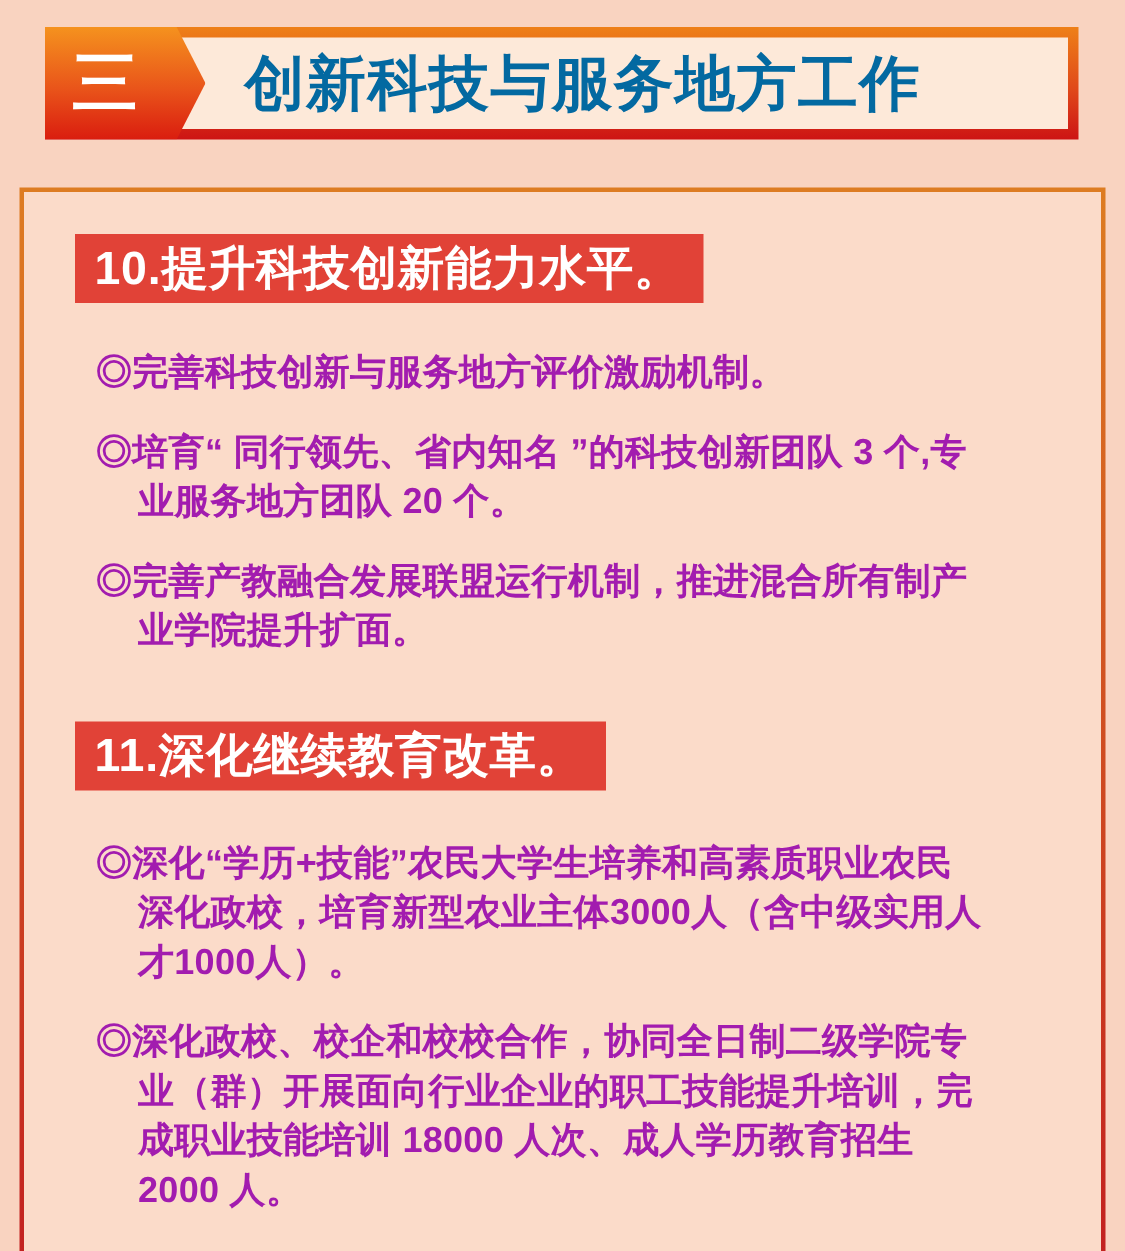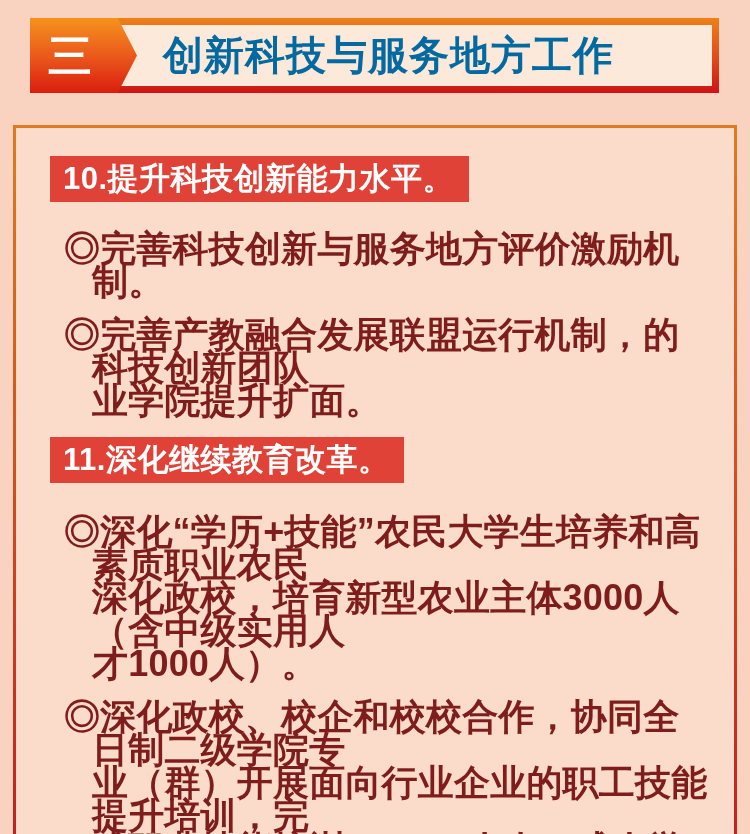--- a/index.html
+++ b/index.html
@@ -92,30 +92,30 @@
     background: #e14237;
     color: #ffffff;
     font-size: 31px;
     font-weight: bold;
     line-height: 1;
     padding: 7px 15px 8px 13px;
     letter-spacing: 0.5px;
     white-space: nowrap;
   }
   .heading-10 { margin-bottom: 30px; }
-  .heading-11 { margin-top: 20px; margin-bottom: 32px; }
+  .heading-11 { margin-top: 44px; margin-bottom: 32px; }
 
   .bullet {
     margin: 0 0 20px 0;
     padding-left: 42px;   
     text-indent: -28px;   
-    font-size: 36px;
+    font-size: 24px;
     font-weight: bold;
     line-height: 33px;
-    color: #7f1d1d;
+    color: #a21caf;
     white-space: pre-line;
     letter-spacing: 0.2px;
   }
   .bullet.last-of-section { margin-bottom: 0; }
   .bullet.before-section { margin-bottom: 0; }
 </style>
 </head>
 <body>
 
 <div class="page">
@@ -131,22 +131,24 @@
 
   <div class="card-frame">
     <div class="card">
 
       <div class="section-heading heading-10">
         <span class="chip">10.提升科技创新能力水平。</span>
       </div>
 
       <p class="bullet">◎完善科技创新与服务地方评价激励机制。</p>
 
+      <p class="bullet">◎培育“ 同行领先、省内知名 ”的科技创新团队 3 个,专
+业服务地方团队 20 个。</p>
 
-      <p class="bullet before-section">◎完善产教融合发展联盟运行机制，的科技创新团队
+      <p class="bullet before-section">◎完善产教融合发展联盟运行机制，推进混合所有制产
 业学院提升扩面。</p>
 
       <div class="section-heading heading-11">
         <span class="chip">11.深化继续教育改革。</span>
       </div>
 
       <p class="bullet">◎深化“学历+技能”农民大学生培养和高素质职业农民
 深化政校，培育新型农业主体3000人（含中级实用人
 才1000人）。</p>
 

